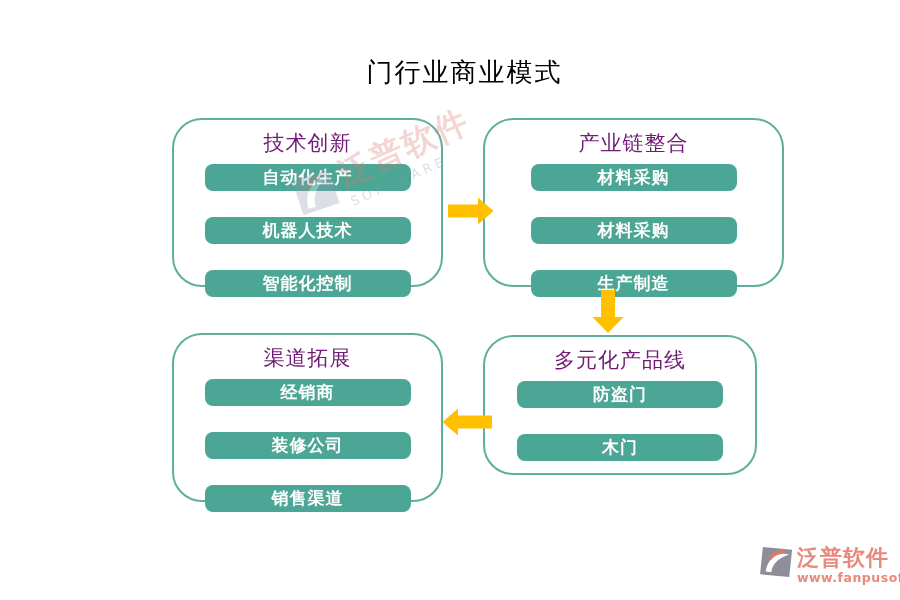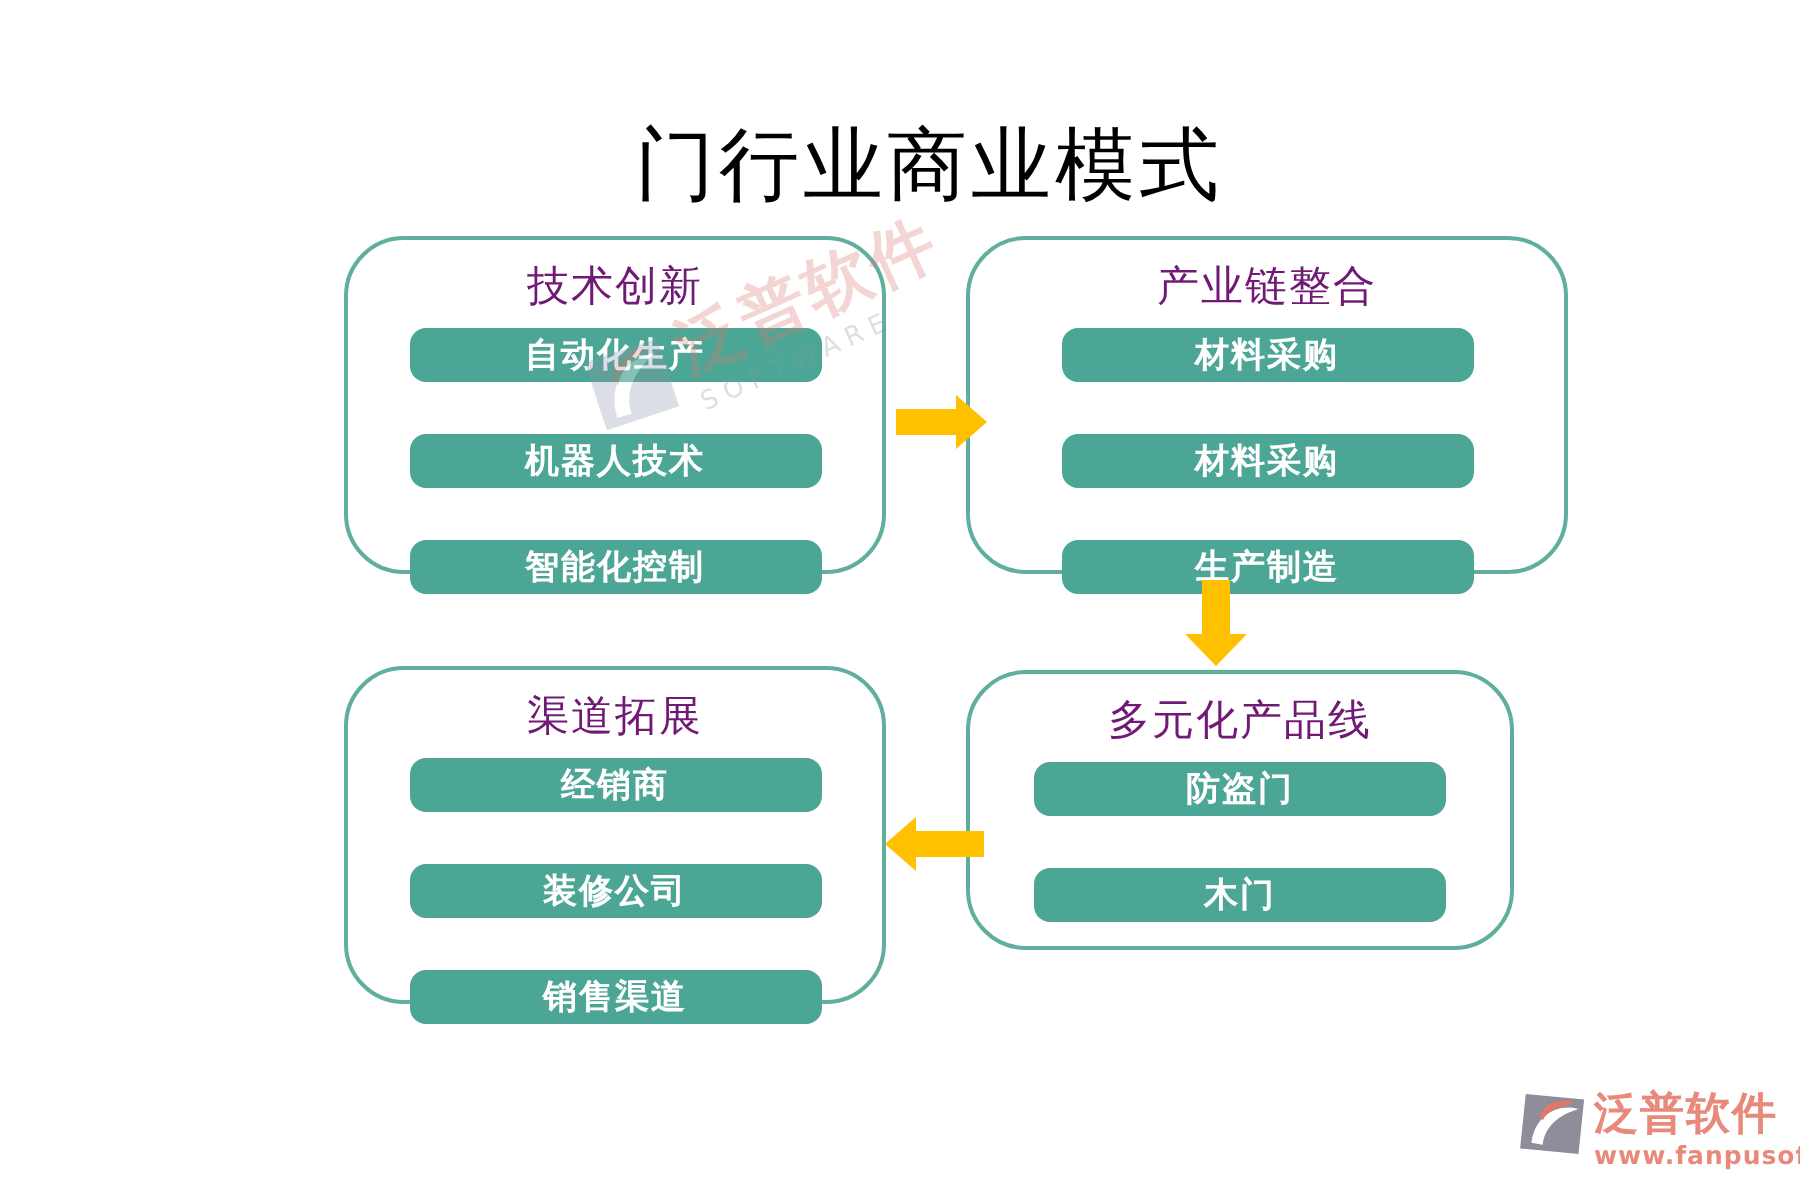--- a/index.html
+++ b/index.html
@@ -11,21 +11,21 @@
     --node-text:#FFFFFF;
   }
   html,body{margin:0;padding:0;background:#fff;}
   .canvas{
     position:relative;width:900px;height:600px;background:#ffffff;
     overflow:hidden;font-family:"DejaVu Sans","Liberation Sans",sans-serif;
   }
   .page-title{
     position:absolute;left:172px;top:55px;width:585px;
     text-align:center;font-family:"DejaVu Serif","Liberation Serif",serif;
-    font-size:40px;color:var(--title-text);letter-spacing:2px;white-space:nowrap;
+    font-size:26px;color:var(--title-text);letter-spacing:2px;white-space:nowrap;
   }
   .gbox{
     position:absolute;box-sizing:border-box;background:#fff;
     border:2px solid var(--box-border);border-radius:30px;
   }
   .box-tl{left:172px;top:118px;width:271px;height:169px;}
   .box-tr{left:483px;top:118px;width:301px;height:169px;}
   .box-bl{left:172px;top:333px;width:271px;height:169px;}
   .box-br{left:483px;top:335px;width:274px;height:140px;}
   .gtitle{

